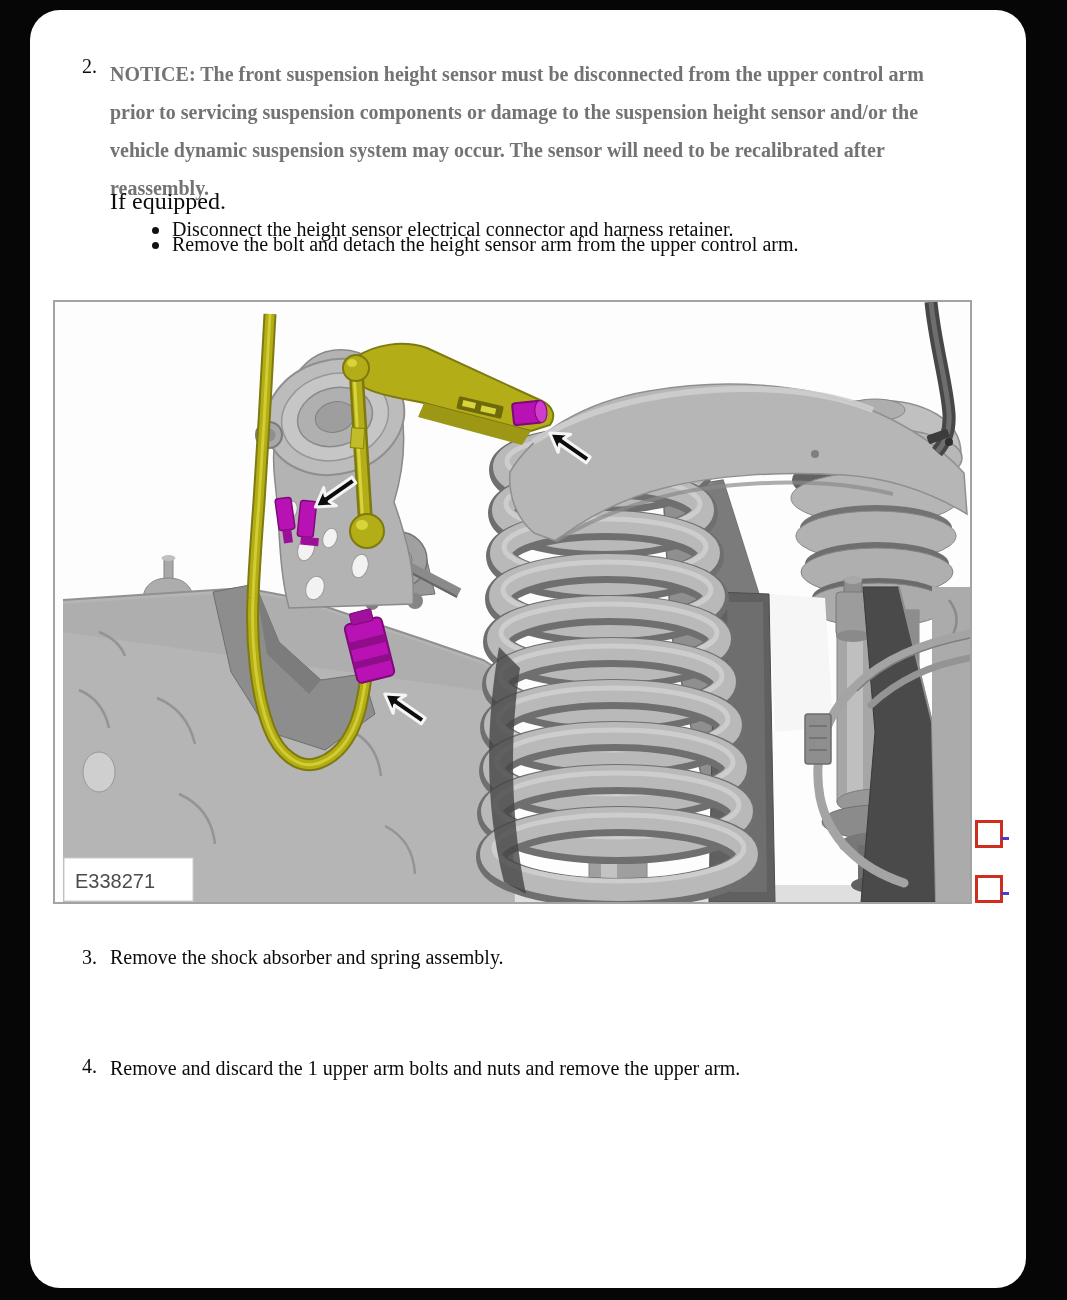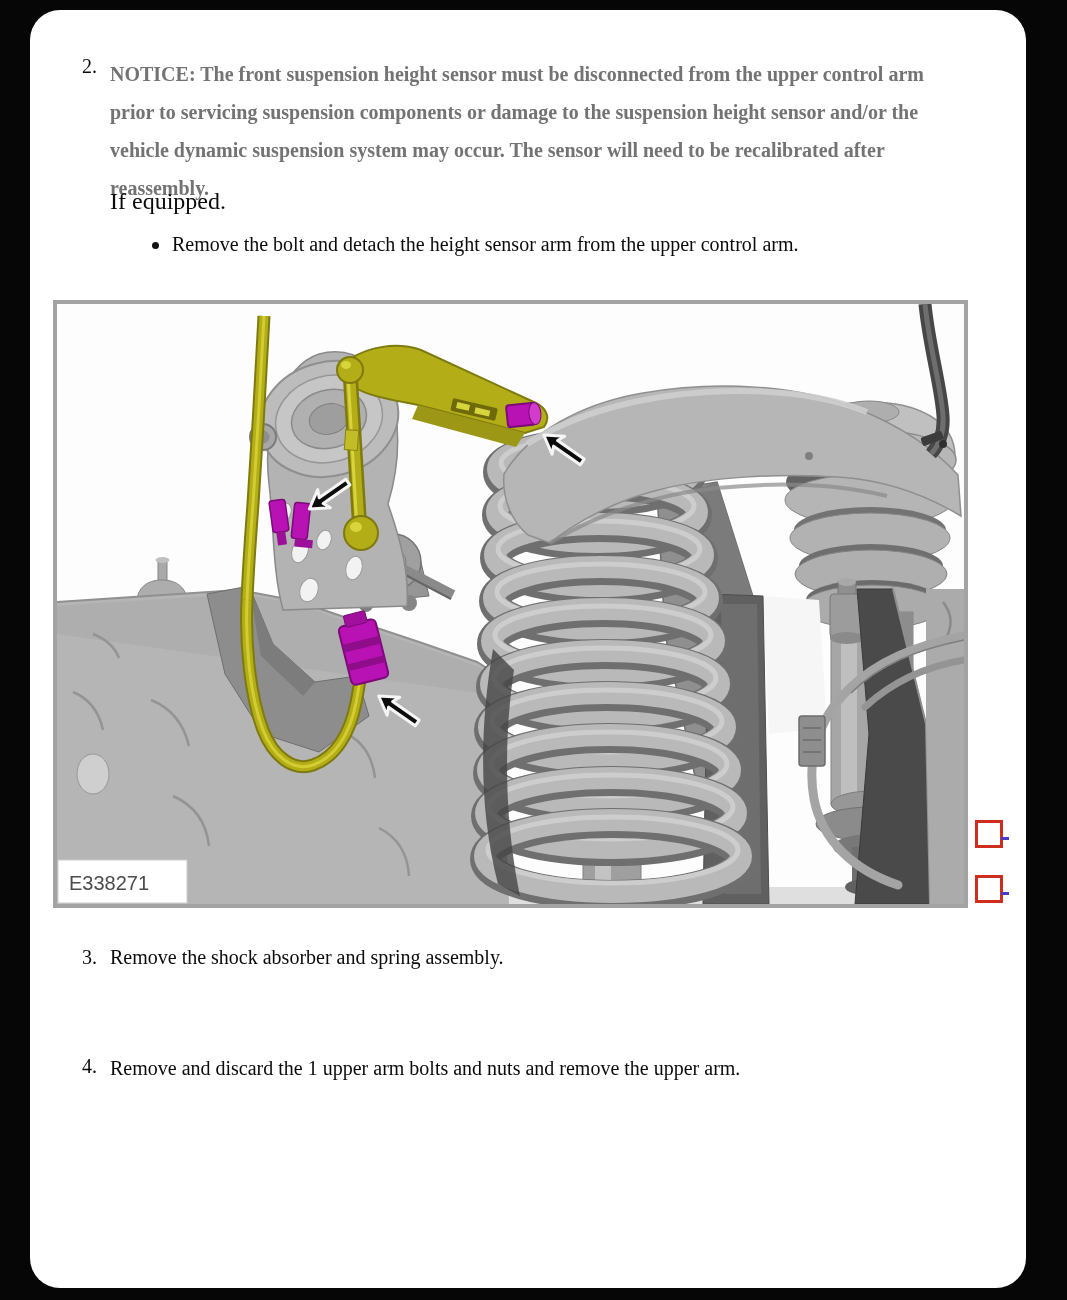--- a/index.html
+++ b/index.html
@@ -8,38 +8,42 @@
   .paper{position:absolute;left:30px;top:10px;width:996px;height:1278px;background:#ffffff;
          border-radius:30px;}
   .step{position:absolute;display:flex;color:#0b0b0b;}
   .num{width:28px;font-size:20px;flex:0 0 28px;}
   .stepbody{width:860px;font-size:20px;}
   .notice{font-weight:bold;line-height:38px;color:#737373;}
   .plain{line-height:27px;}
   .ifeq{position:absolute;left:80px;top:178px;font-size:24px;color:#0b0b0b;}
   .bullet-row{position:absolute;left:122px;display:flex;align-items:flex-start;font-size:20px;color:#0b0b0b;}
   .dot{width:7px;height:7px;border-radius:50%;background:#111;margin:9px 13px 0 0;flex:0 0 7px;}
-  .figure{position:absolute;left:23px;top:290px;width:907px;height:600px;border:4px solid #a3a3a3;background:#fdfdfd;}
+  .figure{position:absolute;left:23px;top:290px;width:907px;height:600px;border:2px solid #a3a3a3;background:#fdfdfd;padding-left:8px;}
   .link{color:#2323cd;text-decoration:underline;}
   .marker{position:absolute;width:22px;height:22px;border:3px solid #cf2d1e;background:#fff;}
   .marker .dash{position:absolute;right:-9px;bottom:5px;width:8px;height:3px;background:#4b3bc8;}
   .s3line{line-height:28px;}
 </style>
 </head>
 <body>
 
 <div class="paper">
 
   <div class="step" style="left:52px;top:45px;">
     <div class="num">2.</div>
     <div class="stepbody notice">NOTICE: The front suspension height sensor must be disconnected from the upper control arm prior to servicing suspension components or damage to the suspension height sensor and/or the vehicle dynamic suspension system may occur. The sensor will need to be recalibrated after reassembly.</div>
   </div>
 
   <div class="ifeq">If equipped.</div>
 
+  <div class="bullet-row" style="top:208px;">
+    <span class="dot"></span>
+    <span>Disconnect the height sensor electrical connector and harness retainer.</span>
+  </div>
   <div class="bullet-row" style="top:223px;">
     <span class="dot"></span>
     <span>Remove the bolt and detach the height sensor arm from the upper control arm.</span>
   </div>
 
   <div class="figure">
   <svg viewBox="0 0 907 600" width="907" height="600">
     <defs>
       <path id="arrowp" d="M0,11 L18,0 L14.5,7.5 L47,7.5 L47,14.5 L14.5,14.5 L18,22 Z"></path>
     </defs>

